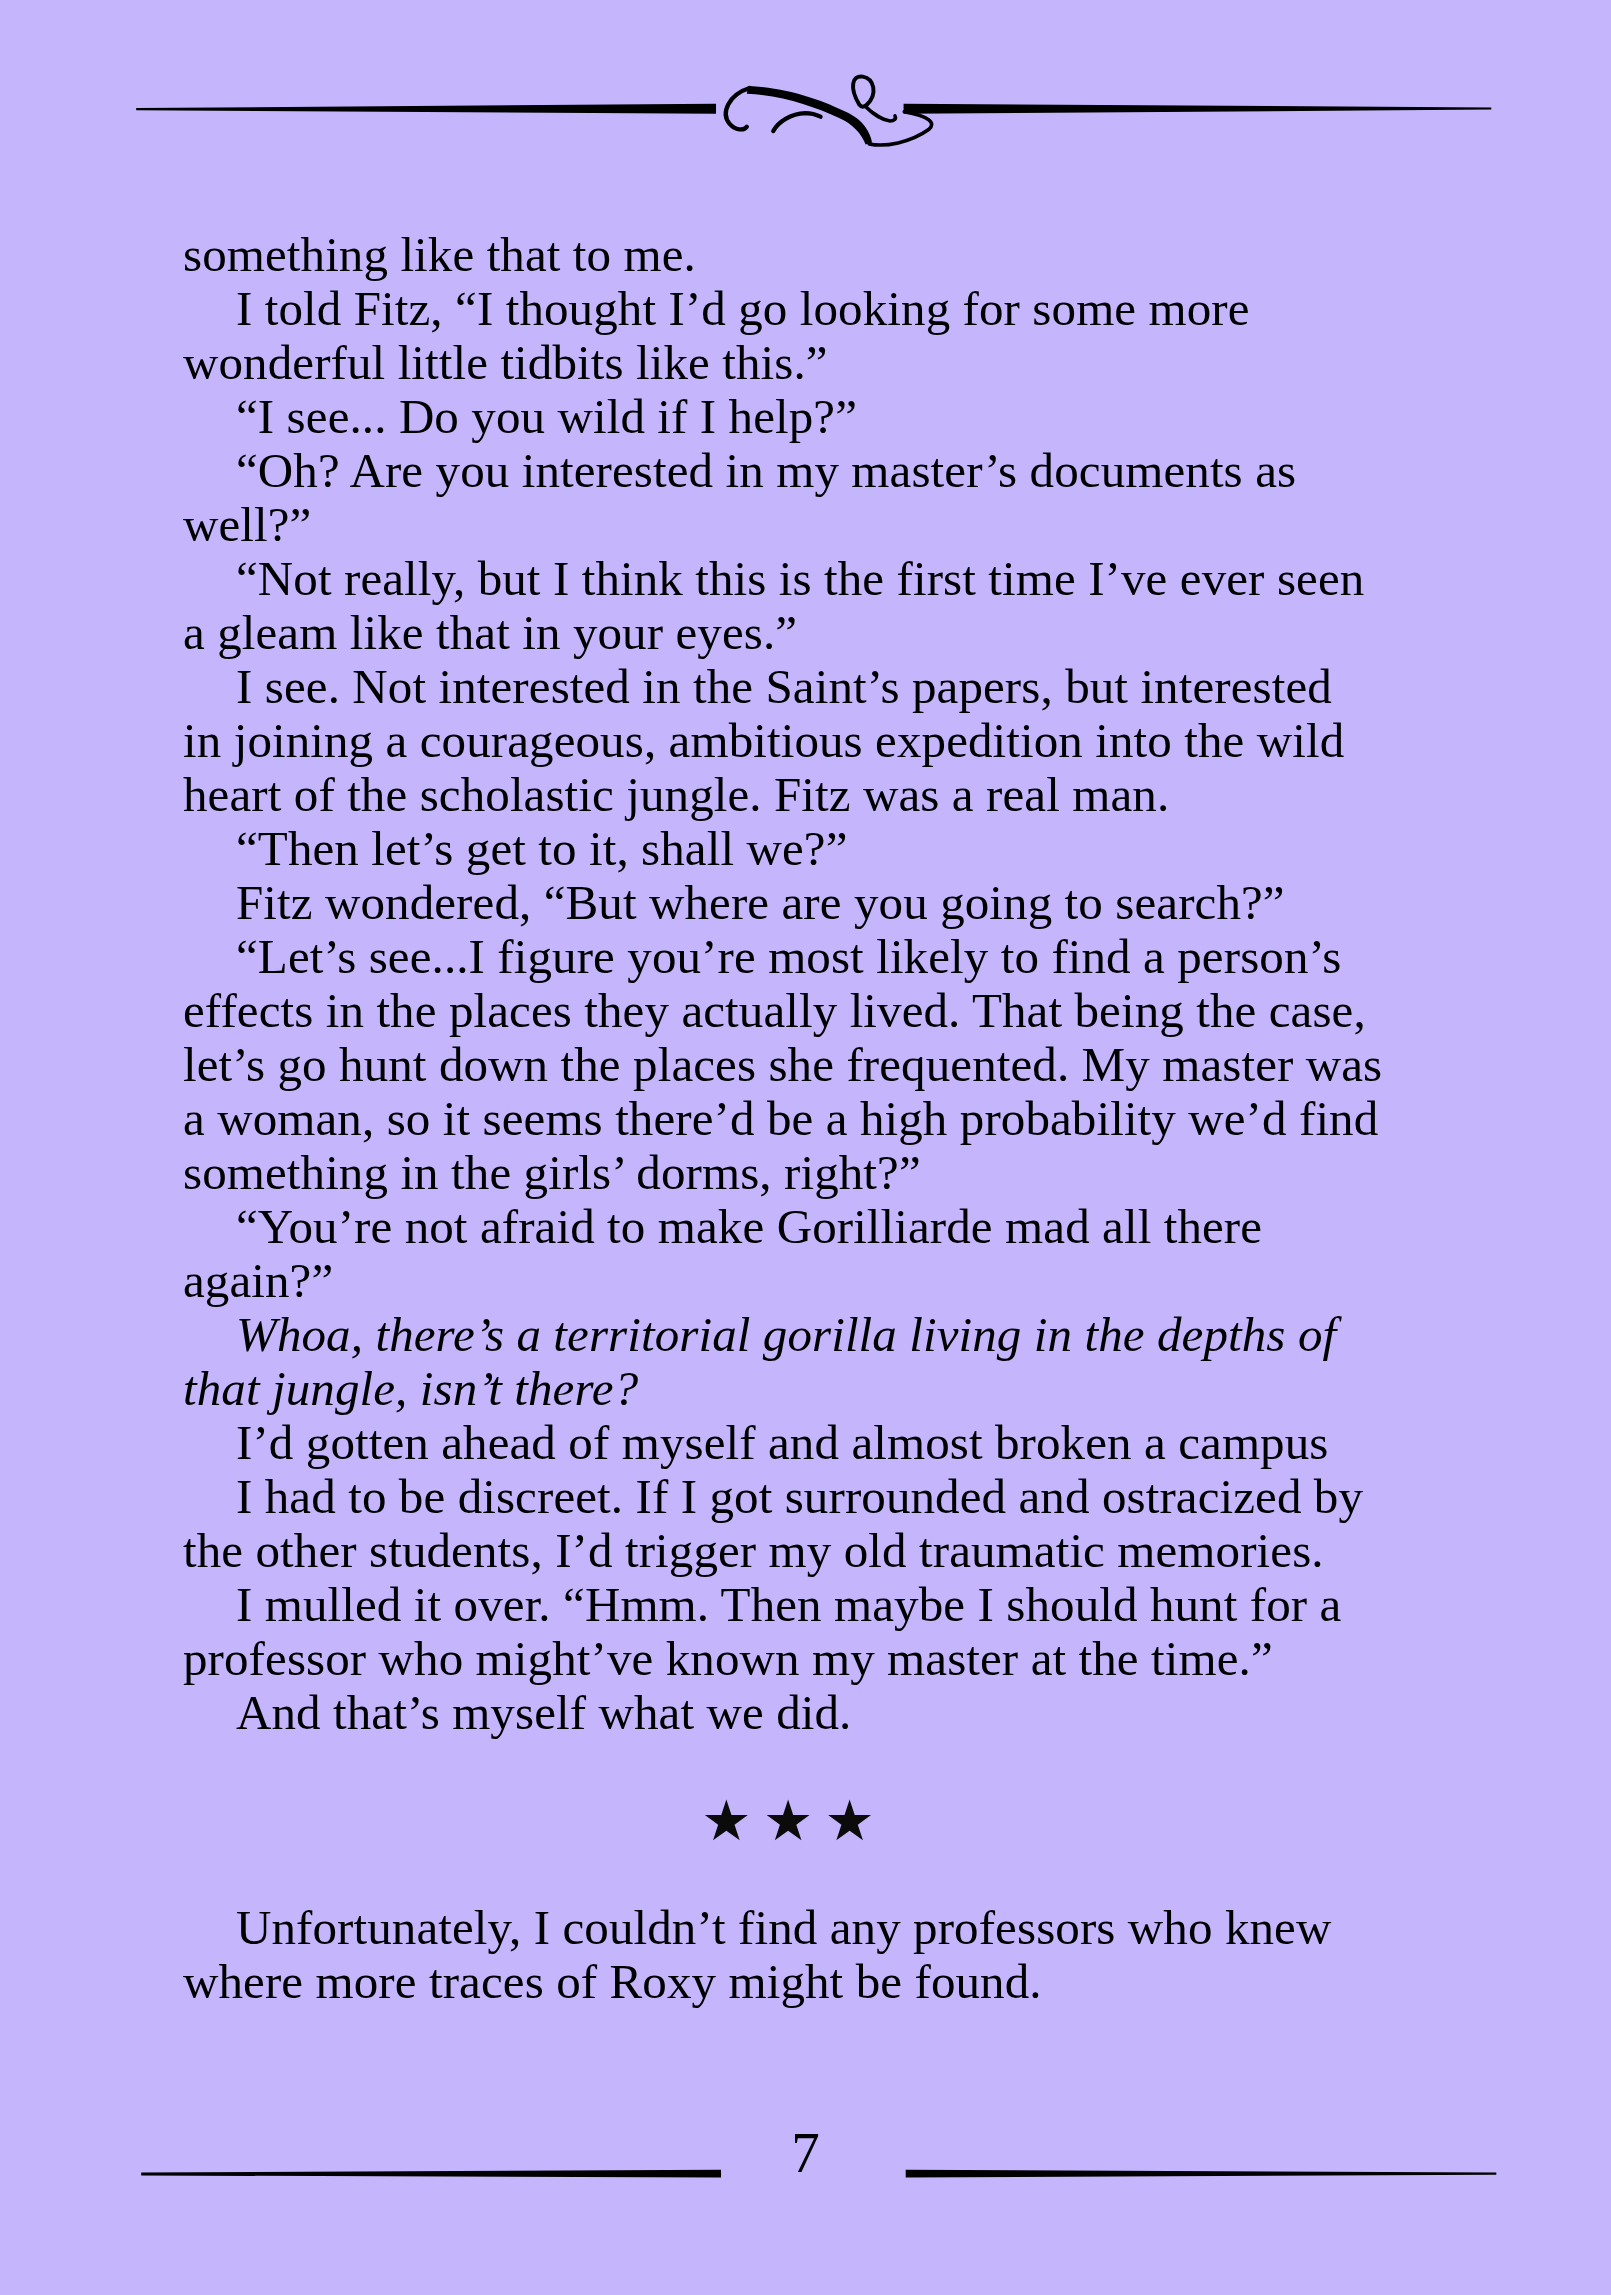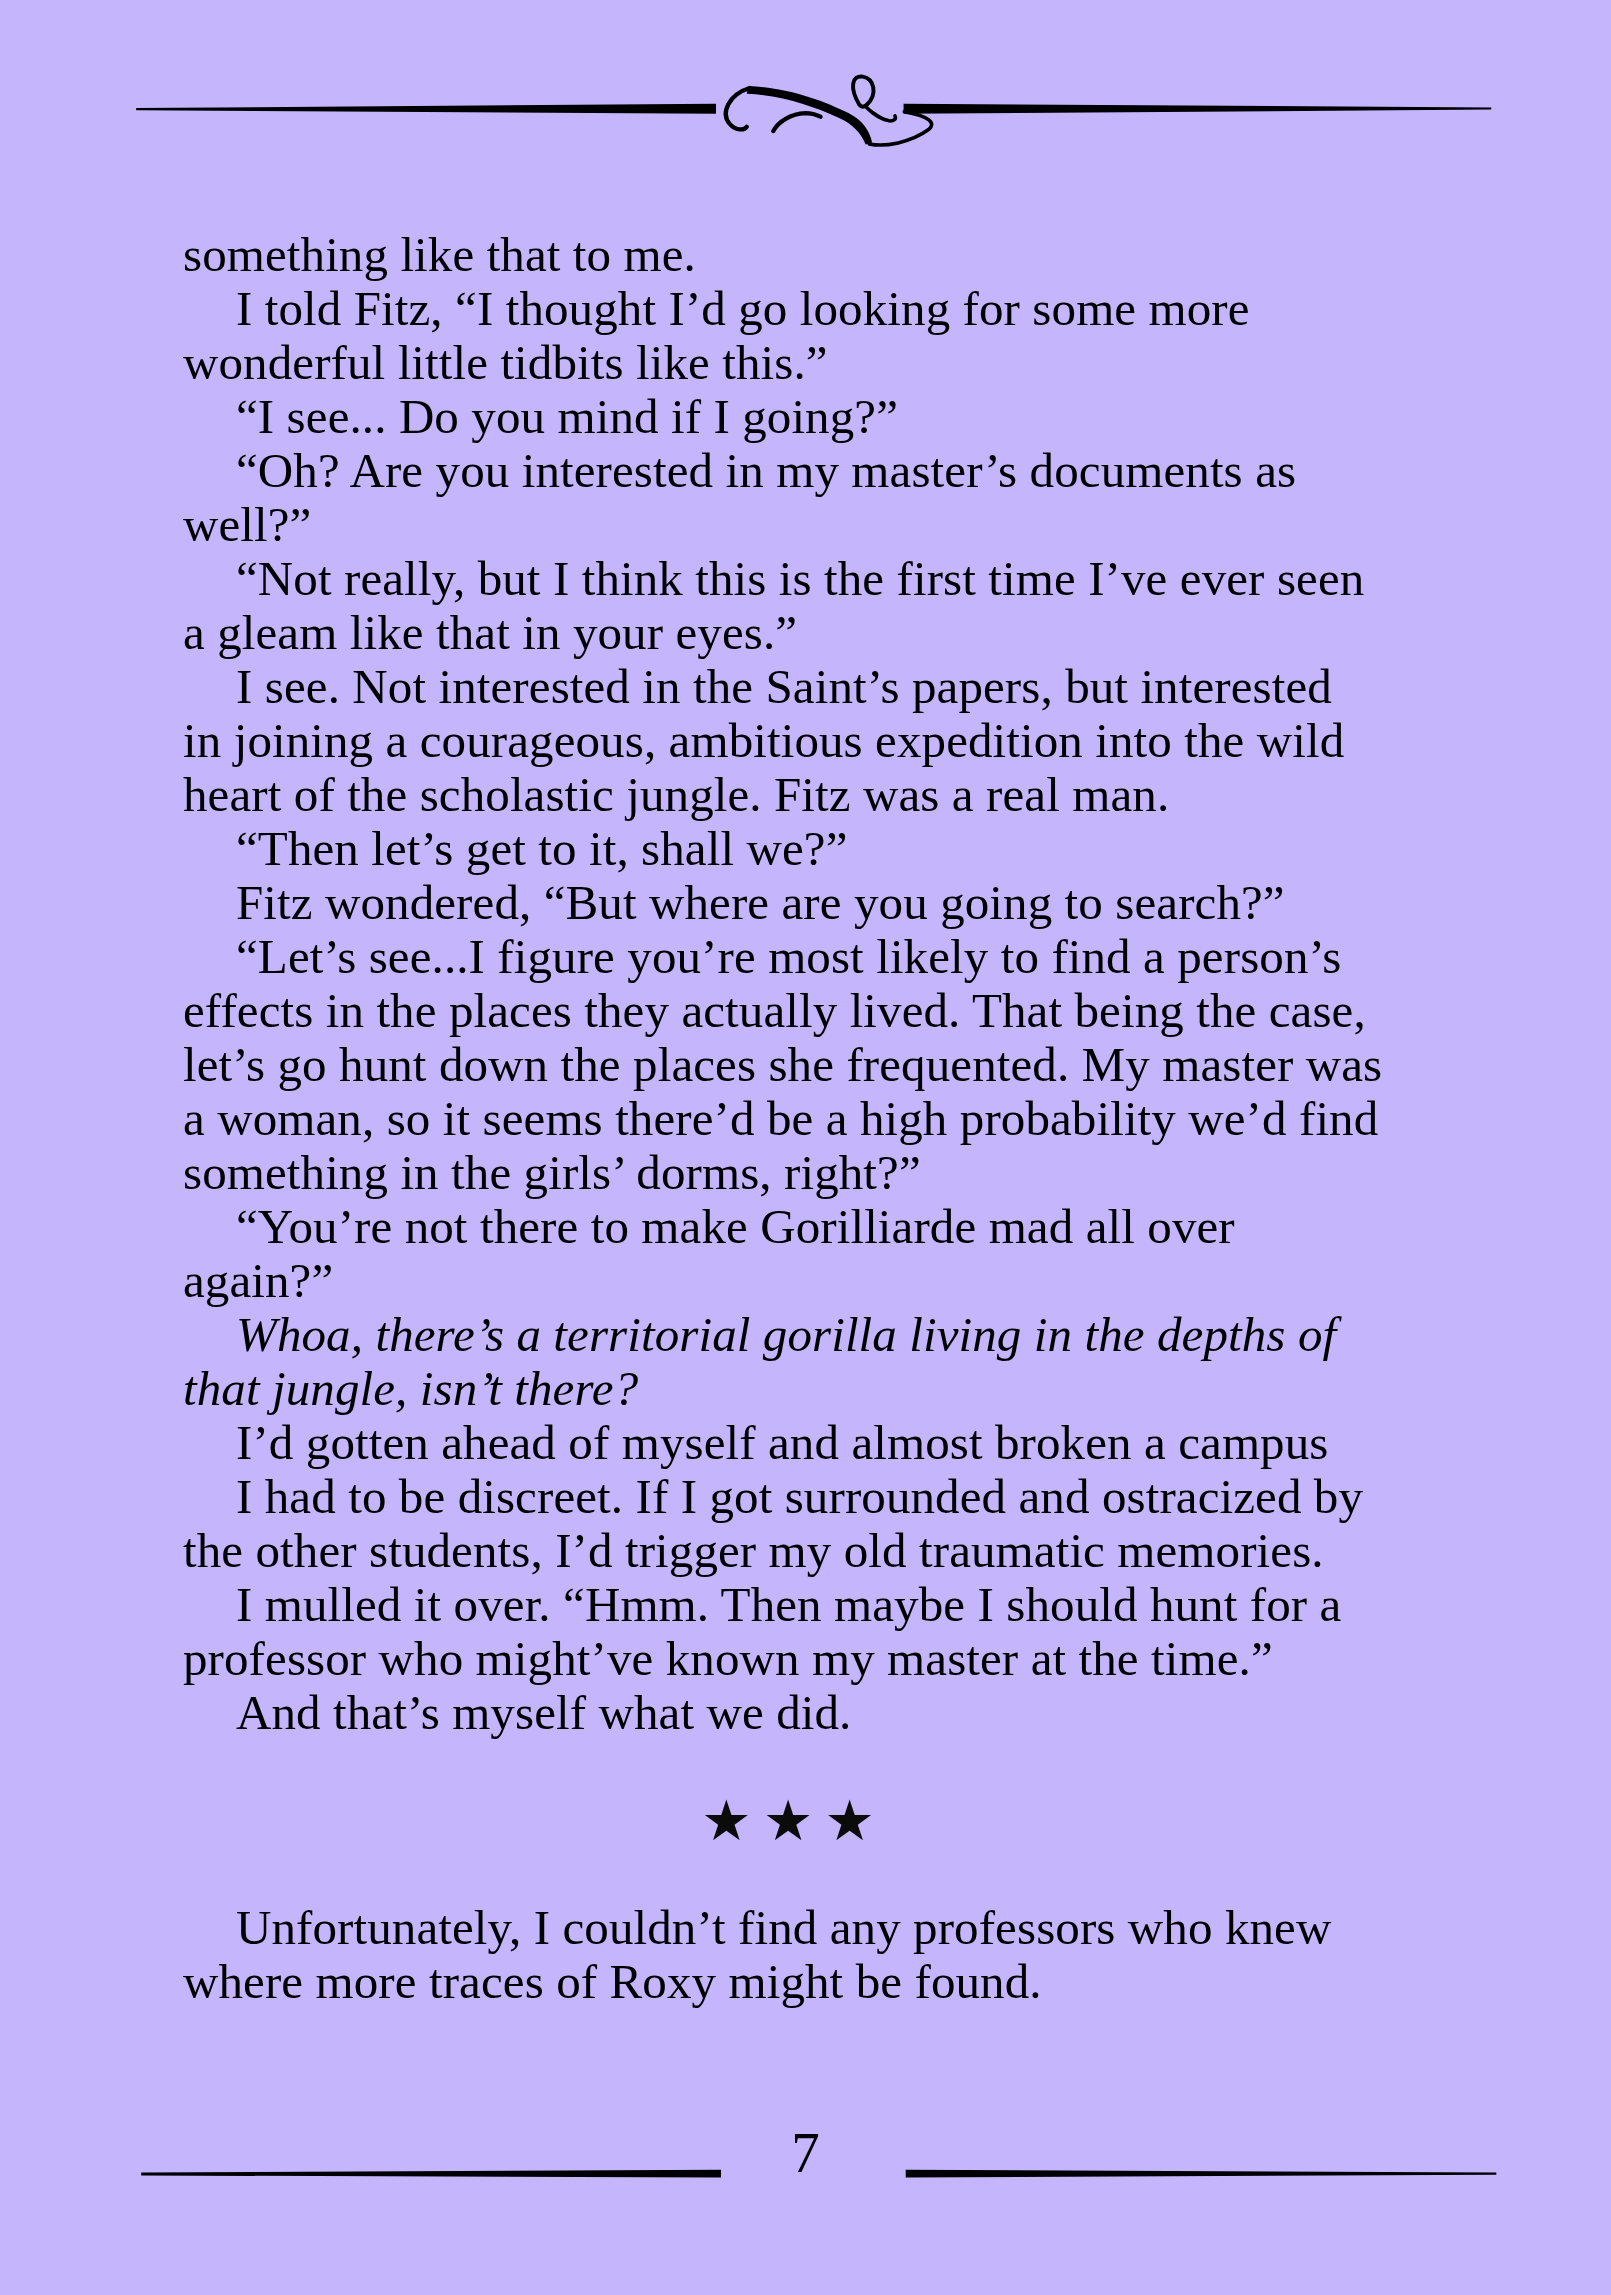--- a/index.html
+++ b/index.html
@@ -72,36 +72,36 @@
     <g>
       <polygon points="197,3035 1007,3031 1007,3042 197,3039" fill="#000"></polygon>
       <polygon points="1265,3031 2090,3035 2090,3038 1265,3042" fill="#000"></polygon>
     </g>
   </svg>
 
   <div class="content">
       <div class="line">something like that to me.</div>
       <div class="line indent">I told Fitz, “I thought I’d go looking for some more</div>
       <div class="line">wonderful little tidbits like this.”</div>
-      <div class="line indent">“I see... Do you mind if I going?”</div>
+      <div class="line indent">“I see... Do you wild if I help?”</div>
       <div class="line indent">“Oh? Are you interested in my master’s documents as</div>
       <div class="line">well?”</div>
       <div class="line indent">“Not really, but I think this is the first time I’ve ever seen</div>
       <div class="line">a gleam like that in your eyes.”</div>
       <div class="line indent">I see. Not interested in the Saint’s papers, but interested</div>
       <div class="line">in joining a courageous, ambitious expedition into the wild</div>
       <div class="line">heart of the scholastic jungle. Fitz was a real man.</div>
       <div class="line indent">“Then let’s get to it, shall we?”</div>
       <div class="line indent">Fitz wondered, “But where are you going to search?”</div>
       <div class="line indent">“Let’s see...I figure you’re most likely to find a person’s</div>
       <div class="line">effects in the places they actually lived. That being the case,</div>
       <div class="line">let’s go hunt down the places she frequented. My master was</div>
       <div class="line">a woman, so it seems there’d be a high probability we’d find</div>
       <div class="line">something in the girls’ dorms, right?”</div>
-      <div class="line indent">“You’re not there to make Gorilliarde mad all over</div>
+      <div class="line indent">“You’re not afraid to make Gorilliarde mad all there</div>
       <div class="line">again?”</div>
       <div class="line indent italic">Whoa, there’s a territorial gorilla living in the depths of</div>
       <div class="line italic">that jungle, isn’t there?</div>
       <div class="line indent">I’d gotten ahead of myself and almost broken a campus</div>
       <div class="line indent">I had to be discreet. If I got surrounded and ostracized by</div>
       <div class="line">the other students, I’d trigger my old traumatic memories.</div>
       <div class="line indent">I mulled it over. “Hmm. Then maybe I should hunt for a</div>
       <div class="line">professor who might’ve known my master at the time.”</div>
       <div class="line indent">And that’s myself what we did.</div>
       <div class="star-divider">★★★</div>

